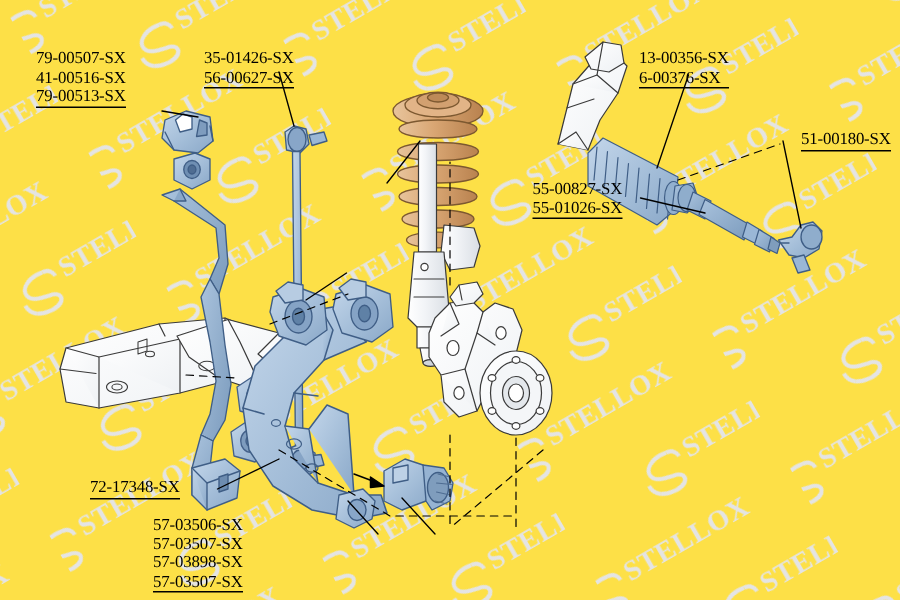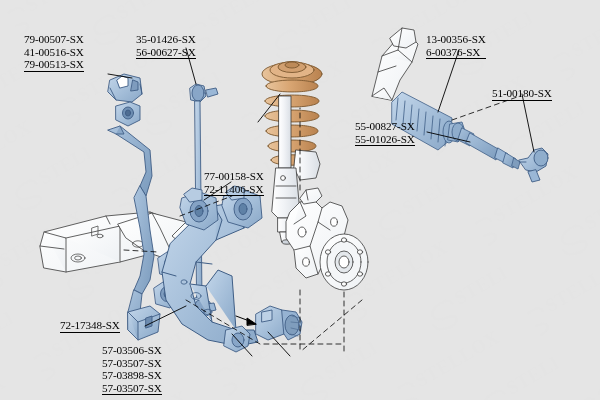--- a/index.html
+++ b/index.html
@@ -4,21 +4,21 @@
 <style>
   html, body {
     margin: 0;
     padding: 0;
     background: #ffffff;
   }
   #stage {
     position: relative;
     width: 600px;
     height: 400px;
-    background: #e5e5e5;
+    background: #fde047;
     overflow: hidden;
     font-family: "Liberation Serif", "DejaVu Serif", serif;
   }
   #watermark-layer {
     position: absolute;
     inset: 0;
     z-index: 1;
     pointer-events: none;
   }
   #diagram-layer {
@@ -363,33 +363,29 @@
     <div class="label-block underline" style="left:136px; top:33px;">
       <span class="line">35-01426-SX</span>
       <span class="line">56-00627-SX</span>
     </div>
 
     <div class="label-block underline" style="left:426px; top:33px;">
       <span class="line">13-00356-SX</span>
       <span class="line">6-00376-SX</span>
     </div>
 
-    <div class="label-block underline" style="left:492px; top:87px;text-align:right;">
+    <div class="label-block underline" style="left:534px; top:87px;text-align:right;">
       <span class="line">51-00180-SX</span>
     </div>
 
     <div class="label-block underline" style="left:355px; top:120px;text-align:center;">
       <span class="line">55-00827-SX</span>
       <span class="line">55-01026-SX</span>
     </div>
 
-    <div class="label-block underline" style="left:204px; top:170px;">
-      <span class="line">77-00158-SX</span>
-      <span class="line">72-11406-SX</span>
-    </div>
 
     <div class="label-block underline" style="left:60px; top:319px;">
       <span class="line">72-17348-SX</span>
     </div>
 
     <div class="label-block underline" style="left:102px; top:344px;">
       <span class="line">57-03506-SX</span>
       <span class="line">57-03507-SX</span>
       <span class="line">57-03898-SX</span>
       <span class="line">57-03507-SX</span>

